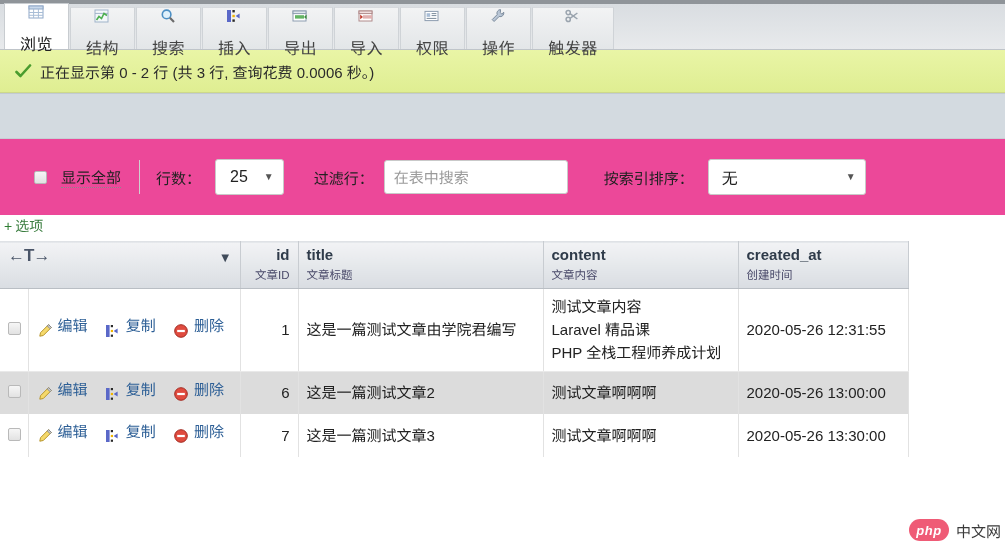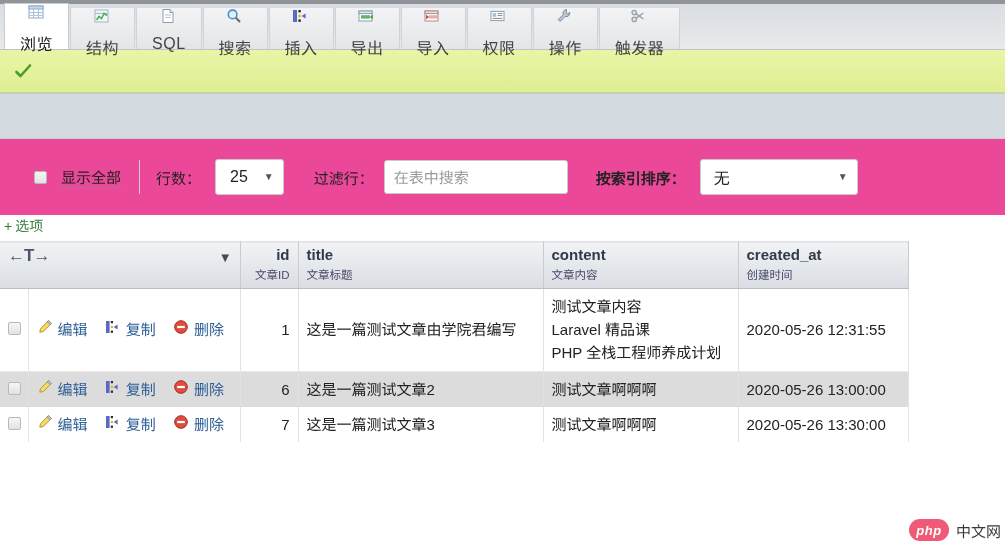--- a/index.html
+++ b/index.html
@@ -114,21 +114,21 @@
     box-sizing:border-box;
     width:184px;height:34px;
     border:1px solid #c9c9c9;border-radius:3px;
     background:#fff;
     padding:0 9px;
     font-size:15px;color:#222;
     font-family:"Liberation Sans","DejaVu Sans",sans-serif;
   }
   .txtin::placeholder{color:#9a9a9a;}
   .gap{margin-left:30px;}
-  .gap2{margin-left:28px;font-weight:bold;}
+  .gap2{margin-left:36px;}
 
   
   .optrow{padding:0 17px 6px 4px;background:#fff;}
   .optlink{color:#2e7d32;font-size:14px;cursor:pointer;}
   .optlink .plus{color:#2e7d32;margin-right:3px;}
   .optlink .word{border-bottom:0;color:#3a7d3f;}
 
   
   table.res{border-collapse:collapse;width:908px;table-layout:fixed;}
   table.res th{
@@ -159,21 +159,21 @@
   }
   tr.odd td{background:#fff;}
   tr.even td{background:#dcdcdc;}
   tr.r1 td{background:#fff;border-bottom:1px solid #e9e9e9;}
   td.c-check{width:28px;text-align:center;}
   td.c-act{white-space:nowrap;}
   td.c-id{text-align:right;width:58px;color:#333;}
   td.c-title{}
   td.c-content{}
   td.c-date{white-space:nowrap;}
-  .act{display:inline-flex;align-items:flex-start;gap:5px;margin-right:13px;color:#2b5a8c;cursor:pointer;font-size:15px;}
+  .act{display:inline-flex;align-items:flex-end;gap:5px;margin-right:13px;color:#2b5a8c;cursor:pointer;font-size:15px;}
   .act .t{color:#2d5f96;}
   .ico16{width:16px;height:16px;display:inline-block;flex:0 0 auto;}
 
   
   .wm{
     position:absolute;right:4px;bottom:12px;
     display:flex;align-items:center;gap:7px;
     z-index:40;
   }
   .wm .bubble{
@@ -210,31 +210,20 @@
       <span class="ico">
         <svg viewBox="0 0 16 16" width="18" height="16">
             <rect x="1" y="2" width="13" height="12" fill="#f4f7fa" stroke="#9fb3c9"></rect>
             <line x1="1" y1="5.4" x2="14" y2="5.4" stroke="#9fb3c9"></line>
             <polyline points="2.5,12 5,8.5 7.5,10.5 10,5.5 13,7.5" fill="none" stroke="#4caf50" stroke-width="1.6"></polyline>
           </svg>
       </span>
       <span class="tab-label">结构</span>
     </div>
 
-    <div class="tab">
-      <span class="ico">
-        <svg viewBox="0 0 16 16" width="18" height="16">
-            <path d="M3 1.5h7l3 3v10H3z" fill="#fff" stroke="#8d9db0"></path>
-            <path d="M10 1.5v3h3" fill="#e6ecf2" stroke="#8d9db0"></path>
-            <line x1="5" y1="7" x2="11" y2="7" stroke="#b7c3cf"></line>
-            <line x1="5" y1="9.4" x2="11" y2="9.4" stroke="#b7c3cf"></line>
-          </svg>
-      </span>
-      <span class="tab-label">SQL</span>
-    </div>
 
     <div class="tab">
       <span class="ico">
         <svg viewBox="0 0 16 16" width="18" height="16">
             <circle cx="6.6" cy="6.4" r="4.3" fill="#dff0fb" stroke="#4c8fc4" stroke-width="1.6"></circle>
             <line x1="9.9" y1="9.8" x2="14" y2="14" stroke="#6b6b6b" stroke-width="2.1"></line>
           </svg>
       </span>
       <span class="tab-label">搜索</span>
     </div>
@@ -310,20 +299,21 @@
       <span class="tab-label">触发器</span>
     </div>
   </div>
 
   <div class="notice">
     <span class="check">
       <svg viewBox="0 0 17 15" width="17" height="15">
           <polyline points="1.5,8 5.5,12 15,1.5" fill="none" stroke="#4a9c2e" stroke-width="2.6" stroke-linecap="round" stroke-linejoin="round"></polyline>
         </svg>
     </span>
+    <span>正在显示第 0 - 2 行 (共 3 行, 查询花费 0.0006 秒。)</span>
   </div>
 
 
   <div class="actionbar"></div>
 
   <div class="controls">
     <span class="cb"></span>
     <span class="showall">显示全部</span>
 
     <span class="vdiv"></span>

